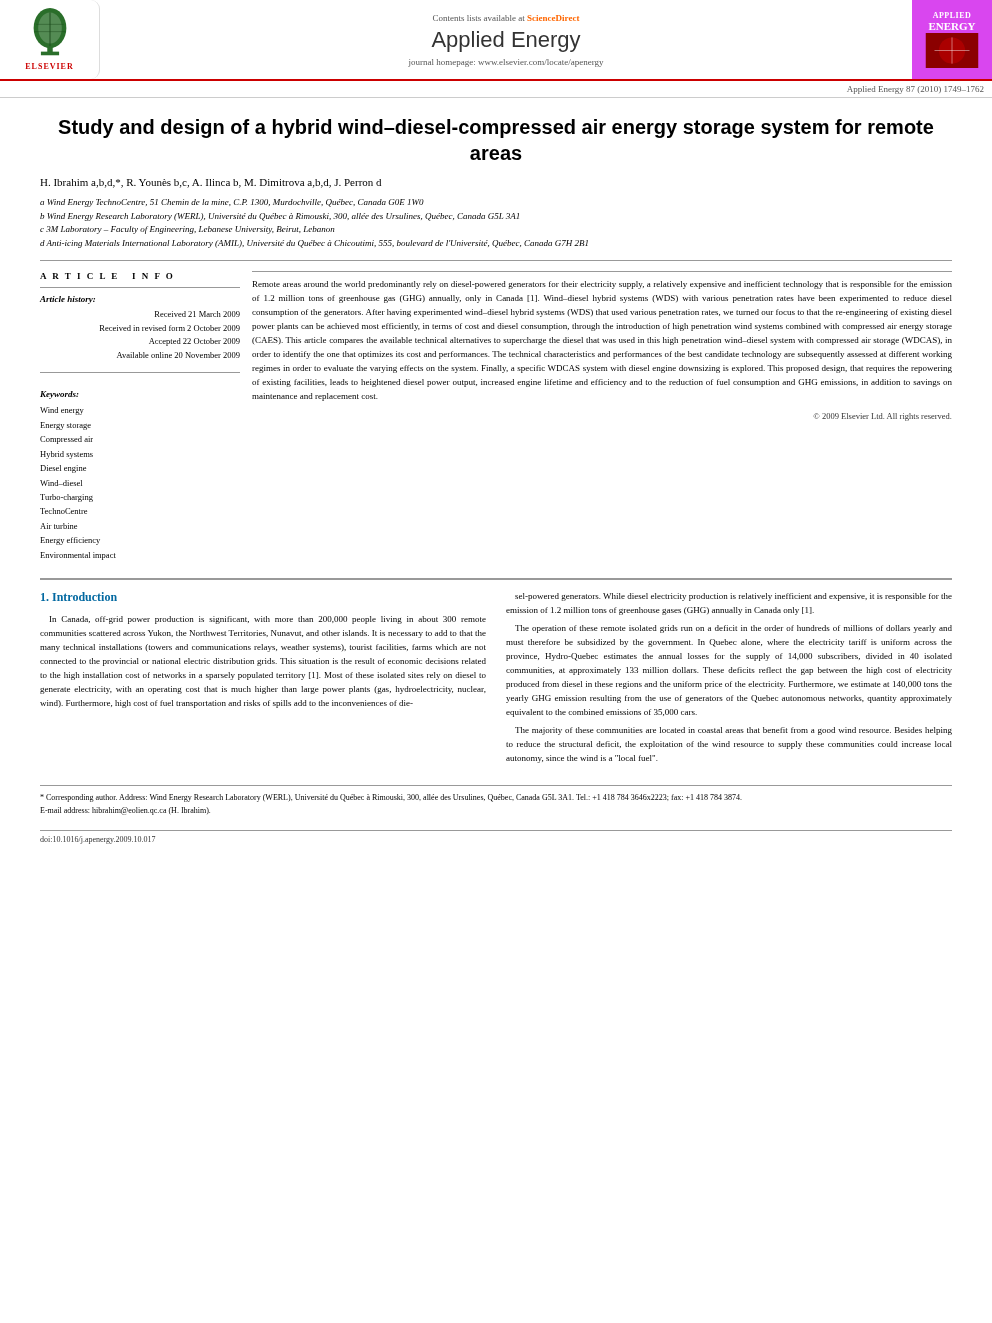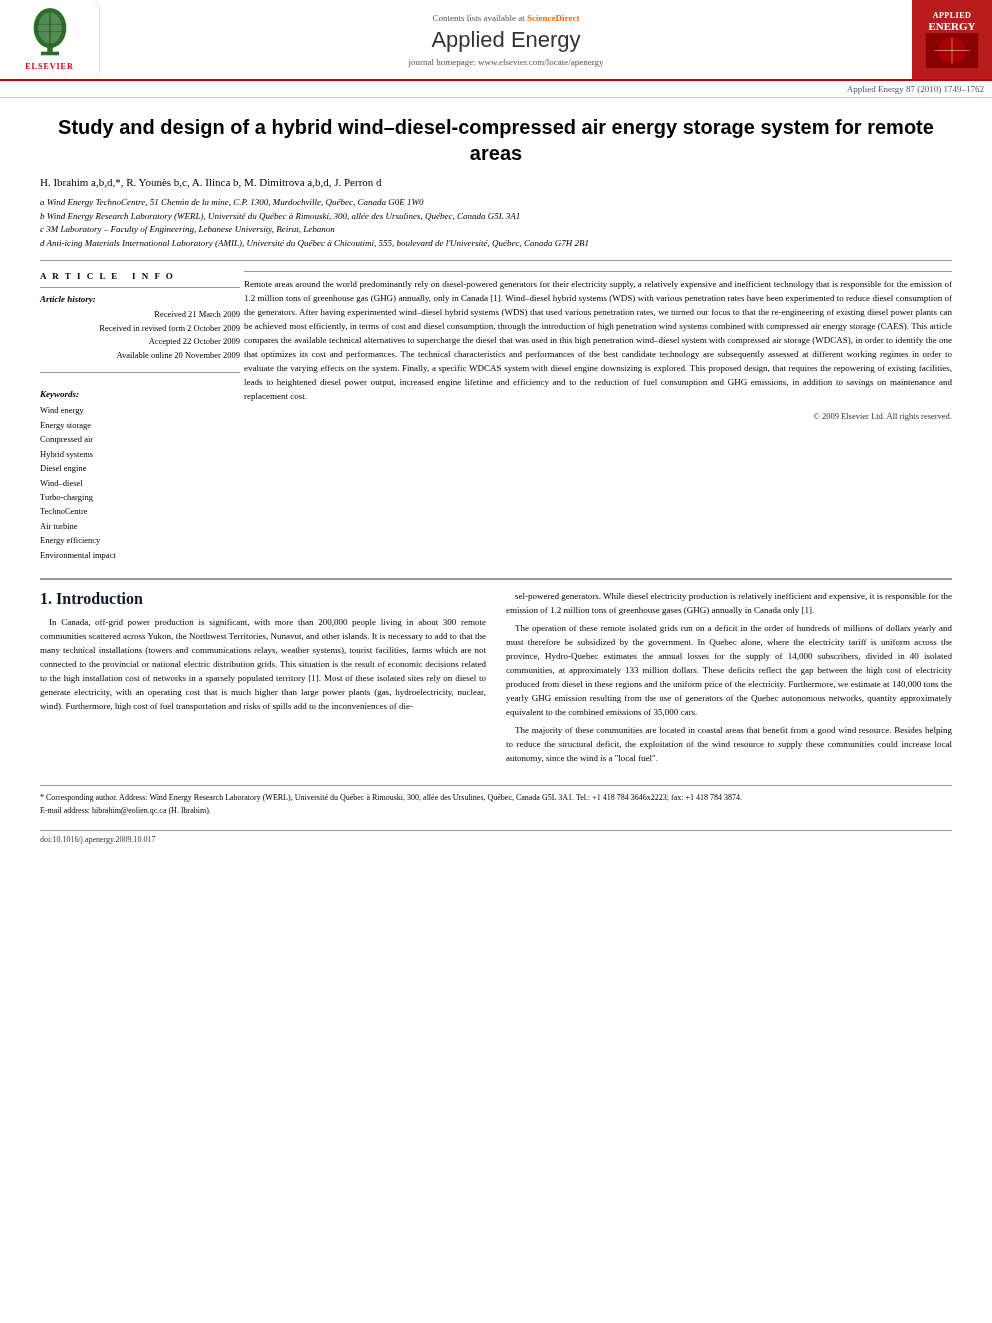--- a/index.html
+++ b/index.html
@@ -66,21 +66,21 @@
       color: #333;
       font-family: Arial, sans-serif;
       margin-bottom: 4px;
     }
     .journal-homepage {
       font-size: 9px;
       color: #555;
     }
     .applied-energy-badge {
       width: 80px;
-      background: #b91c1c;
+      background: #d946ef;
       color: #fff;
       font-size: 9px;
       font-weight: bold;
       text-align: left;
       padding: 10px 5px;
       display: flex;
       flex-direction: column;
       align-items: center;
       justify-content: center;
     }
@@ -140,21 +140,21 @@
     
     .divider {
       border: none;
       border-top: 1px solid #999;
       margin: 10px 0;
     }
 
     
     .two-col {
       display: flex;
-      gap: 4px;
+      gap: 12px;
       margin-top: 10px;
     }
     .left-col {
       width: 200px;
       flex-shrink: 0;
     }
     .right-col {
       flex: 1;
     }
 
@@ -222,24 +222,24 @@
       padding-top: 10px;
     }
     .intro-columns {
       display: flex;
       gap: 20px;
     }
     .intro-left, .intro-right {
       flex: 1;
     }
     .section-heading {
-      font-size: 16px;
+      font-size: 12px;
       font-weight: bold;
       margin-bottom: 8px;
-      color: #0f172a;
+      color: #0369a1;
     }
     .body-text {
       font-size: 9px;
       line-height: 1.55;
       text-align: justify;
     }
     .body-text p {
       text-indent: 1em;
       margin-bottom: 4px;
     }

